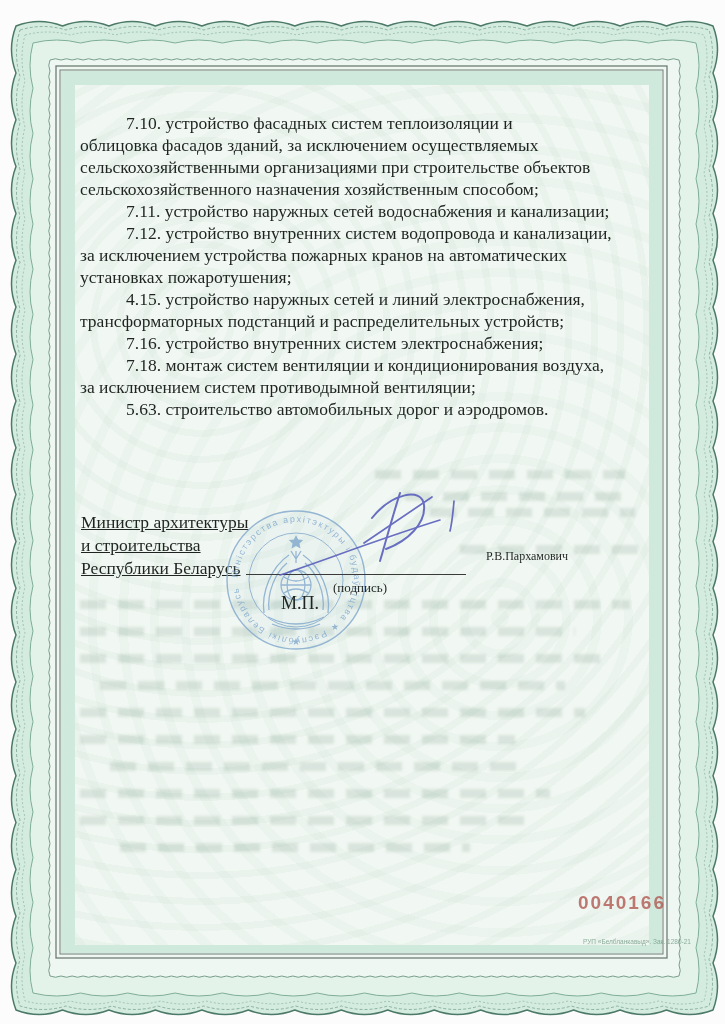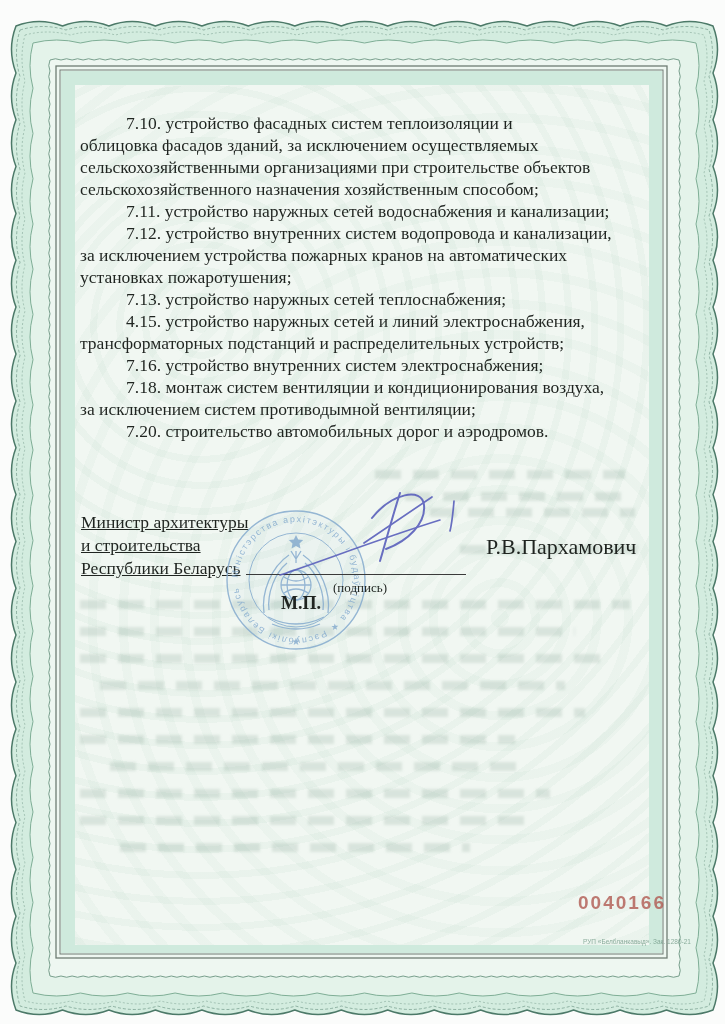--- a/index.html
+++ b/index.html
@@ -14,22 +14,22 @@
        repeating-radial-gradient(circle at 22% 28%, rgba(152,196,172,.085) 0 7px, rgba(152,196,172,0) 7px 26px),
        repeating-radial-gradient(circle at 74% 62%, rgba(152,196,172,.07) 0 9px, rgba(152,196,172,0) 9px 31px);}
   .ghost{position:absolute;height:9px;filter:blur(1.6px);opacity:.55;z-index:1;pointer-events:none;
      background:repeating-linear-gradient(90deg, rgba(124,154,139,.38) 0 26px, rgba(124,154,139,0) 26px 38px);}
   .clauses{position:relative;z-index:2;padding:27px 4px 0 5px;width:560px;}
   .clauses p{margin:0;font-size:17.5px;line-height:22px;text-indent:46px;white-space:pre-line;}
   .sig-title{position:absolute;left:6px;top:426px;z-index:3;font-size:17.5px;line-height:23px;white-space:pre-line;text-decoration:underline;}
   .seal-svg{position:absolute;left:146px;top:420px;width:150px;height:150px;z-index:3;opacity:.85;}
   .sig-line{position:absolute;left:171px;top:489px;width:220px;border-top:1.6px solid #3a3a3a;z-index:4;}
   .sig-caption{position:absolute;left:258px;top:495px;z-index:4;font-size:13px;}
-  .signer-name{position:absolute;left:411px;top:449px;z-index:4;font-size:22px;}
-  .seal-abbr{position:absolute;left:206px;top:508px;z-index:5;font-size:18px;font-weight:bold;}
+  .signer-name{position:absolute;left:411px;top:464px;z-index:4;font-size:12px;}
+  .seal-abbr{position:absolute;left:206px;top:508px;z-index:5;font-size:18px;}
   .ink-svg{position:absolute;left:197px;top:388px;width:210px;height:120px;z-index:5;opacity:.92;}
   .footer-note{position:absolute;left:5px;top:784px;width:561px;z-index:3;
      font-size:14px;line-height:18px;font-style:italic;text-align:justify;text-indent:20px;}
   .serial{position:absolute;left:503px;top:807px;z-index:4;
      font-family:Liberation Sans, sans-serif;font-weight:bold;font-size:19px;letter-spacing:2px;opacity:.8;}
   .printer-mark{position:absolute;left:508px;top:853px;z-index:4;font-family:"Liberation Sans", sans-serif;
      font-size:6.5px;opacity:.75;white-space:nowrap;}
   .seal-text-path{font-family:"Liberation Sans", sans-serif;font-size:9px;letter-spacing:1.6px;}
 </style>
 </head>
@@ -53,27 +53,26 @@
 
     <div class="clauses">
       <p>7.10. устройство фасадных систем теплоизоляции и
 облицовка фасадов зданий, за исключением осуществляемых
 сельскохозяйственными организациями при строительстве объектов
 сельскохозяйственного назначения хозяйственным способом;</p>
       <p>7.11. устройство наружных сетей водоснабжения и канализации;</p>
       <p>7.12. устройство внутренних систем водопровода и канализации,
 за исключением устройства пожарных кранов на автоматических
 установках пожаротушения;</p>
-      <p>7.13. устройство наружных сетей теплоснабжения;</p>
       <p>4.15. устройство наружных сетей и линий электроснабжения,
 трансформаторных подстанций и распределительных устройств;</p>
       <p>7.16. устройство внутренних систем электроснабжения;</p>
       <p>7.18. монтаж систем вентиляции и кондиционирования воздуха,
 за исключением систем противодымной вентиляции;</p>
-      <p>7.20. строительство автомобильных дорог и аэродромов.</p>
+      <p>5.63. строительство автомобильных дорог и аэродромов.</p>
     </div>
 
     <div class="sig-title">Министр архитектуры
 и строительства
 Республики Беларусь</div>
 
     <svg class="seal-svg" viewBox="0 0 150 150" style="color: rgb(133, 171, 206);">
       <circle cx="75" cy="75" r="69" fill="rgba(150,185,215,.08)" stroke="currentColor" stroke-width="1.4"></circle>
       <circle cx="75" cy="75" r="47" fill="none" stroke="currentColor" stroke-width="1"></circle>
       <defs>

